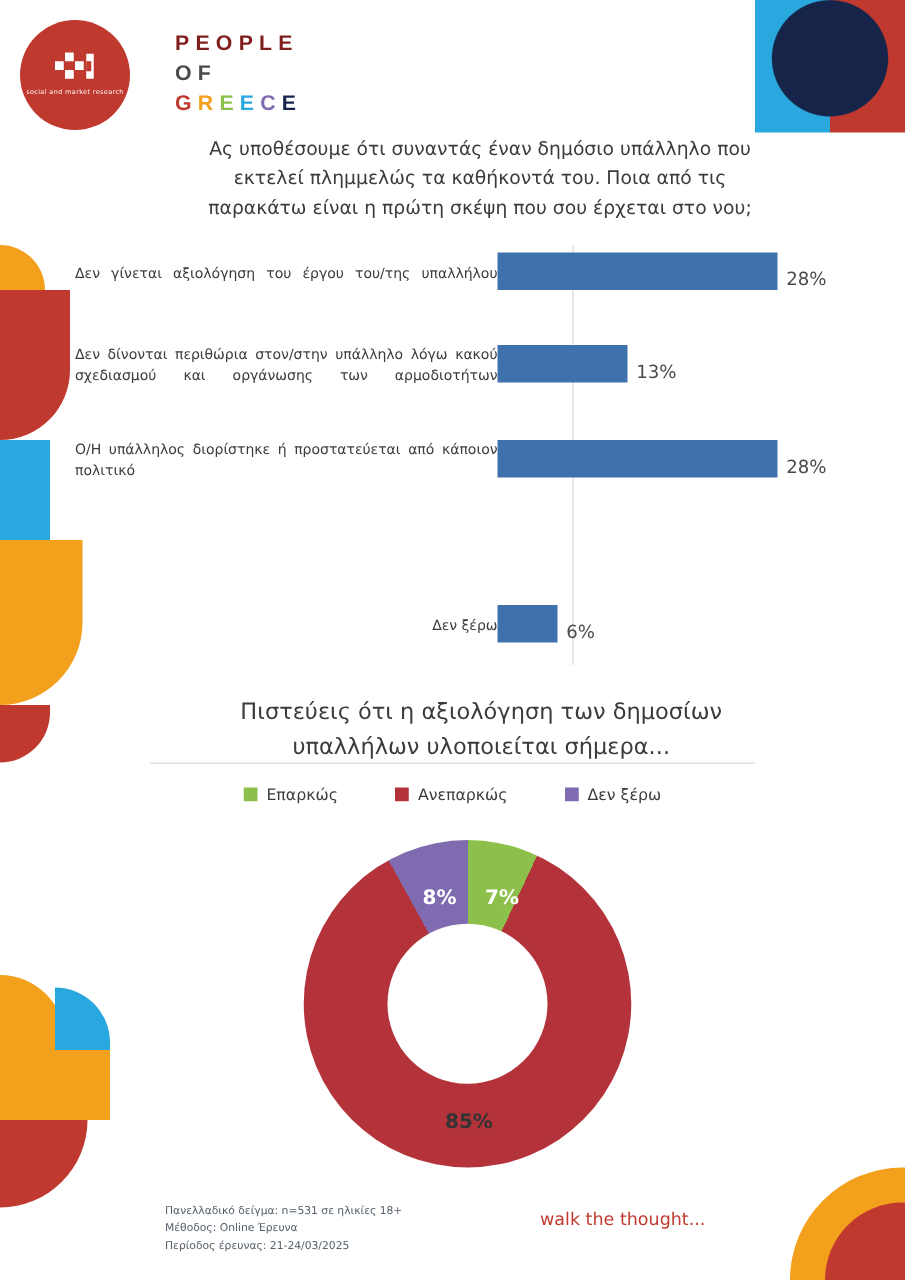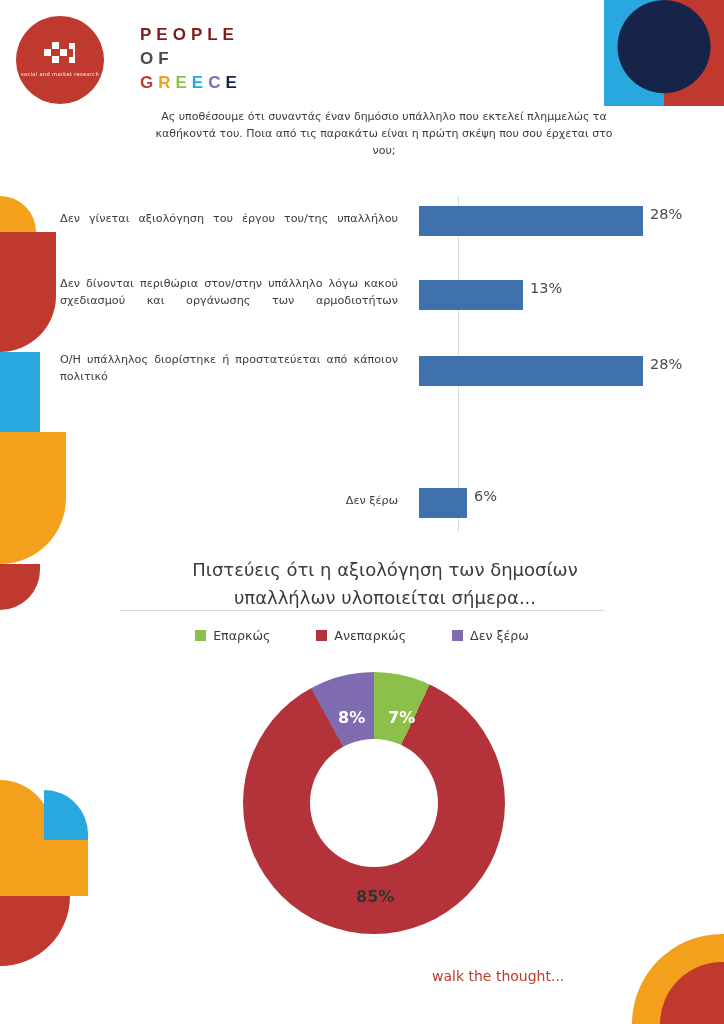--- a/index.html
+++ b/index.html
@@ -44,30 +44,30 @@
 
   .wordmark{position:absolute;left:140px;top:26px;line-height:1.0;}
   .wordmark div{font-size:17px;font-weight:bold;letter-spacing:5px;font-family:"Liberation Sans",sans-serif;}
   .wm1{color:#7f1d1d;}
   .wm2{color:#4b4b4b;margin-top:7px;}
   .wm3{margin-top:7px;}
   .wm3 span{display:inline-block;}
 
   
   .q1{position:absolute;left:150px;top:108px;width:468px;text-align:center;
-      font-size:11px;color:#3b3b3b;line-height:1.55;font-family:"DejaVu Sans",sans-serif;}
+      font-size:15px;color:#3b3b3b;line-height:1.55;font-family:"DejaVu Sans",sans-serif;}
   .q2{position:absolute;left:170px;top:556px;width:430px;text-align:center;
       font-size:18px;color:#3b3b3b;line-height:1.55;}
 
   
   .barchart{position:absolute;left:60px;top:196px;width:630px;height:336px;}
   .bar-row{position:absolute;left:0;width:630px;display:flex;align-items:center;}
   .bar-label{width:338px;text-align:justify;text-align-last:justify;font-size:11.2px;color:#3b3b3b;
-      line-height:1.5;padding-right:21px;}
-  .bar-wrap{position:relative;height:26px;flex:1;display:flex;align-items:flex-start;}
+      line-height:1.5;padding-right:0;}
+  .bar-wrap{position:relative;height:26px;flex:1;display:flex;align-items:flex-end;}
   .bar{height:30px;background:#3f72ad;}
   .bar-val{font-size:14.5px;color:#4a4a4a;margin-left:7px;white-space:nowrap;font-family:"DejaVu Sans",sans-serif;}
   .axis-line{position:absolute;left:398px;top:0;width:1px;height:336px;background:#d9d9d9;}
 
   
   .legend-rule{position:absolute;left:120px;top:610px;width:484px;height:1px;background:#d9d9d9;}
   .legend{position:absolute;left:120px;top:628px;width:484px;display:flex;justify-content:center;gap:46px;}
   .legend-item{display:flex;align-items:center;gap:7px;font-size:12.6px;color:#3b3b3b;}
   .legend-swatch{width:11px;height:11px;display:inline-block;}
 
@@ -191,15 +191,20 @@
   </div>
 
   <div class="donut-wrap">
     <div class="donut"></div>
     <div class="donut-hole"></div>
     <div class="donut-lbl dl-green">7%</div>
     <div class="donut-lbl dl-purple">8%</div>
     <div class="donut-lbl dl-red">85%</div>
   </div>
 
+  <div class="foot">
+    <div>Πανελλαδικό δείγμα: n=531 σε ηλικίες 18+</div>
+    <div>Μέθοδος: Online Έρευνα</div>
+    <div>Περίοδος έρευνας: 21-24/03/2025</div>
+  </div>
   <div class="tagline">walk the thought...</div>
 
 </div>
 
 </body></html>

